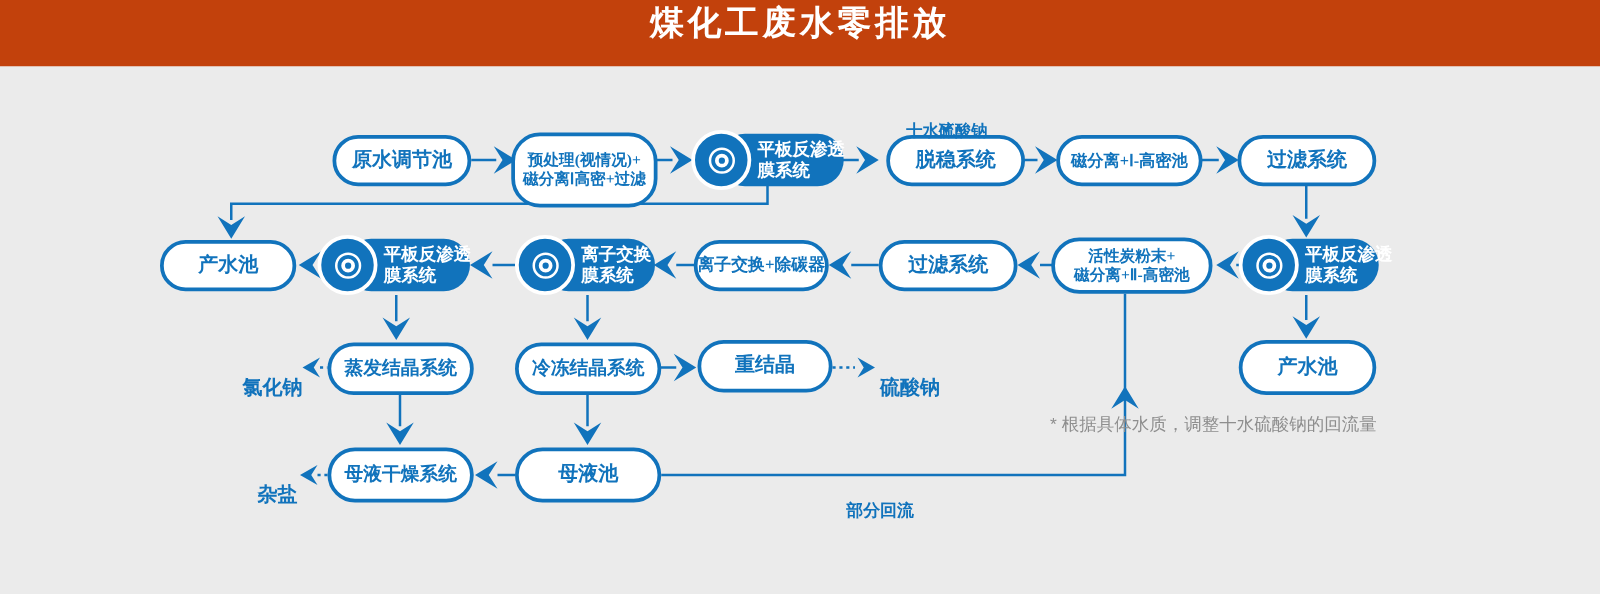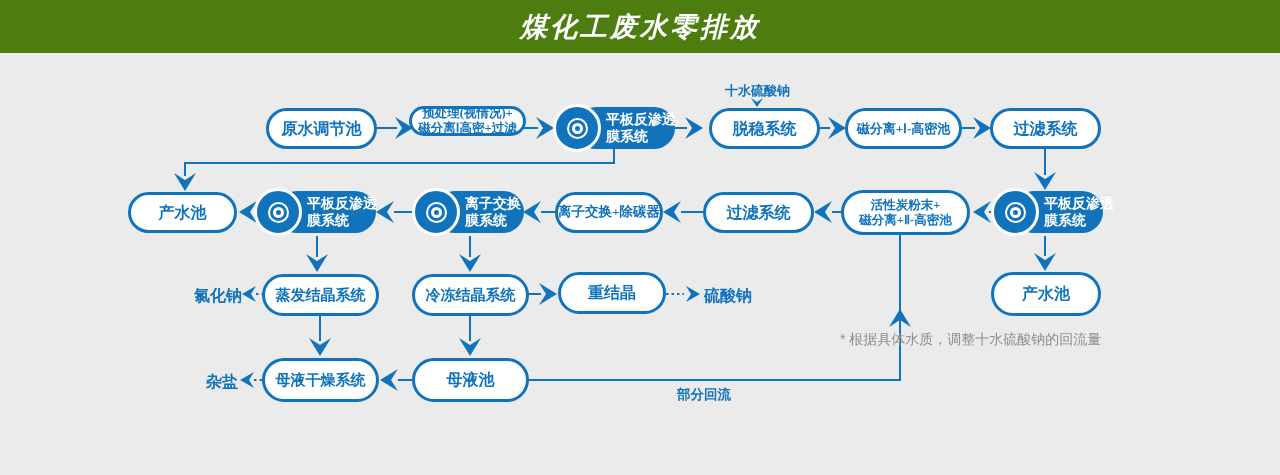--- a/index.html
+++ b/index.html
@@ -8,22 +8,22 @@
     background:#ebebeb;
   }
   .stage{
     position:relative;
     width:1280px;height:475px;
     background:#ebebeb;
     overflow:hidden;
   }
   .header{
     position:absolute;left:0;top:0;width:1280px;height:53px;
-    background:#4d7c0f;
-    display:flex;align-items:center;justify-content:center;font-style:italic;
+    background:#c2410c;
+    display:flex;align-items:flex-start;justify-content:center;
   }
   .header .title{
     color:#ffffff;font-size:27px;font-weight:bold;letter-spacing:3px;
   }
   .layer{position:absolute;left:0;top:0;width:1280px;height:475px;}
   
   .pill{
     position:absolute;box-sizing:border-box;
     background:#ffffff;border:3px solid #1173bc;border-radius:23px;
     color:#1173bc;font-weight:bold;
@@ -48,21 +48,21 @@
   .fnode .ringdot{
     width:11px;height:11px;border:3px solid #ffffff;border-radius:50%;
     box-sizing:border-box;
   }
   .fnode .ftxt{
     position:absolute;left:53px;top:50%;transform:translateY(-50%);
     color:#ffffff;font-weight:bold;font-size:14px;line-height:17px;
     white-space:nowrap;
   }
   .lbl{
-    position:absolute;color:#1173bc;font-weight:bold;white-space:nowrap;
+    position:absolute;color:#1173bc;font-weight:bold;white-space:nowrap;margin-top:14px;
   }
   .note{
     position:absolute;color:#8e8e8e;font-size:14px;white-space:nowrap;
   }
   svg .shaft{stroke:#1173bc;stroke-width:2;fill:none;}
   svg .shaft-dotted{stroke:#1173bc;stroke-width:2;fill:none;stroke-dasharray:2.5,3;}
   svg .dart{fill:#1173bc;stroke:none;}
 </style>
 </head>
 <body>
@@ -134,21 +134,21 @@
     <path class="shaft-dotted" d="M254,380 L262,380"></path>
       <polygon class="dart" points="240,380 254,372 249,380 254,388"></polygon>
 
     <path class="shaft" d="M529,380 L900,380 L900,235"></path>
     <polygon class="dart" points="900,309 889,327 900,320 911,327"></polygon>
   </svg>
 
   <div class="pill" style="left:266px;top:108px;width:111px;height:41px;font-size:16px;">
     <span>原水调节池</span>
   </div>
-  <div class="pill" style="left:409px;top:106px;width:117px;height:30px;font-size:12.5px;align-items:center;">
+  <div class="pill" style="left:409px;top:106px;width:117px;height:60px;font-size:12.5px;align-items:center;">
     <span>预处理(视情况)+</span>
     <span>磁分离Ⅰ高密+过滤</span>
   </div>
   <div class="fnode" style="left:553px;top:104px;width:122px;">
     <div class="fbg"></div>
     <div class="circ">
       <div class="ring">
         <div class="ringdot"></div>
       </div>
     </div>

